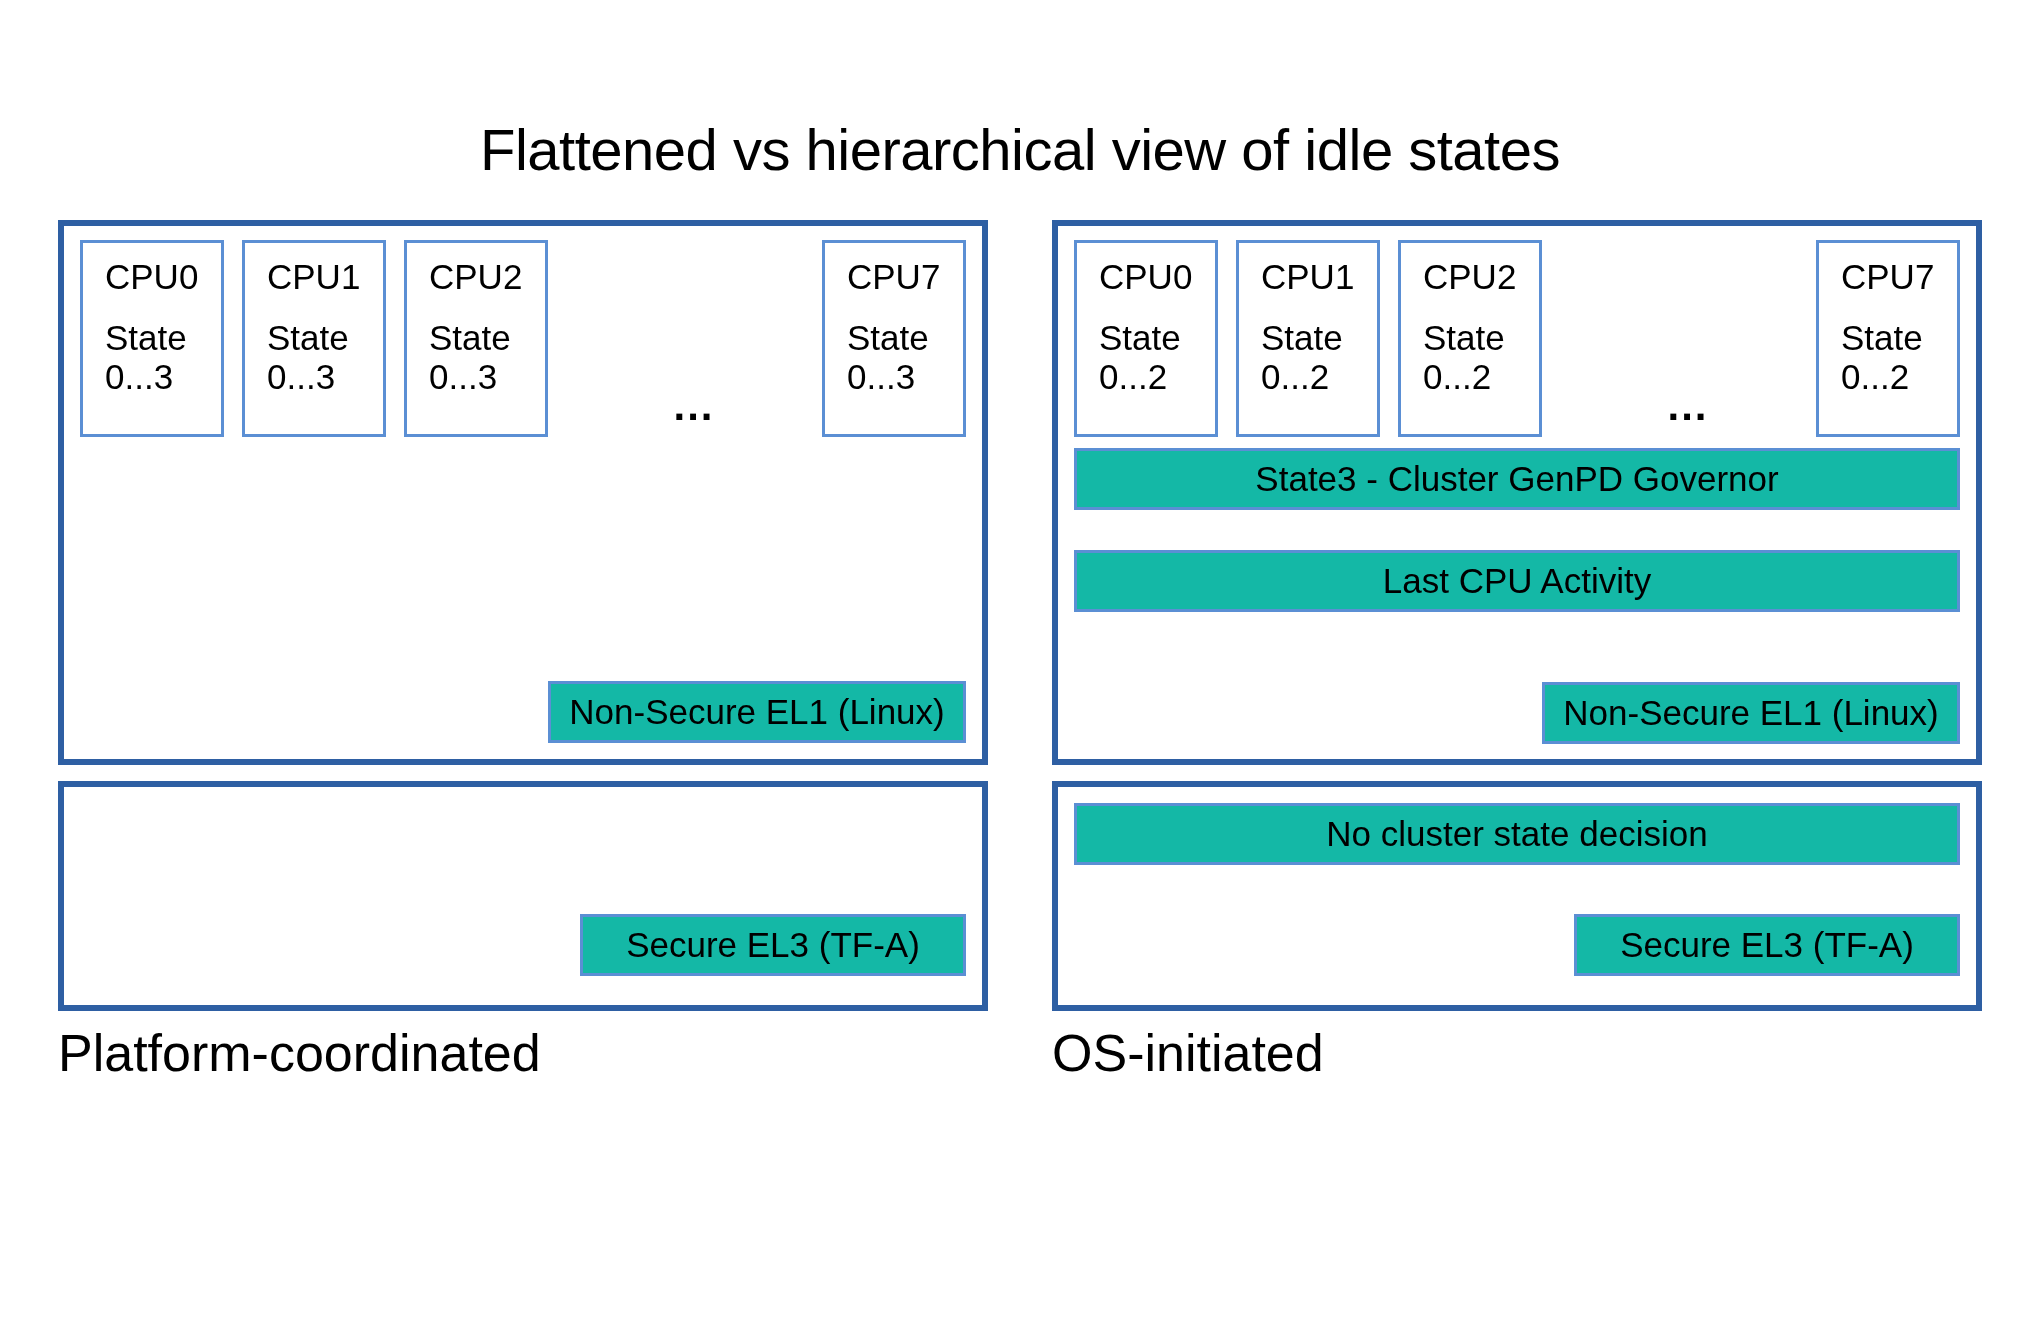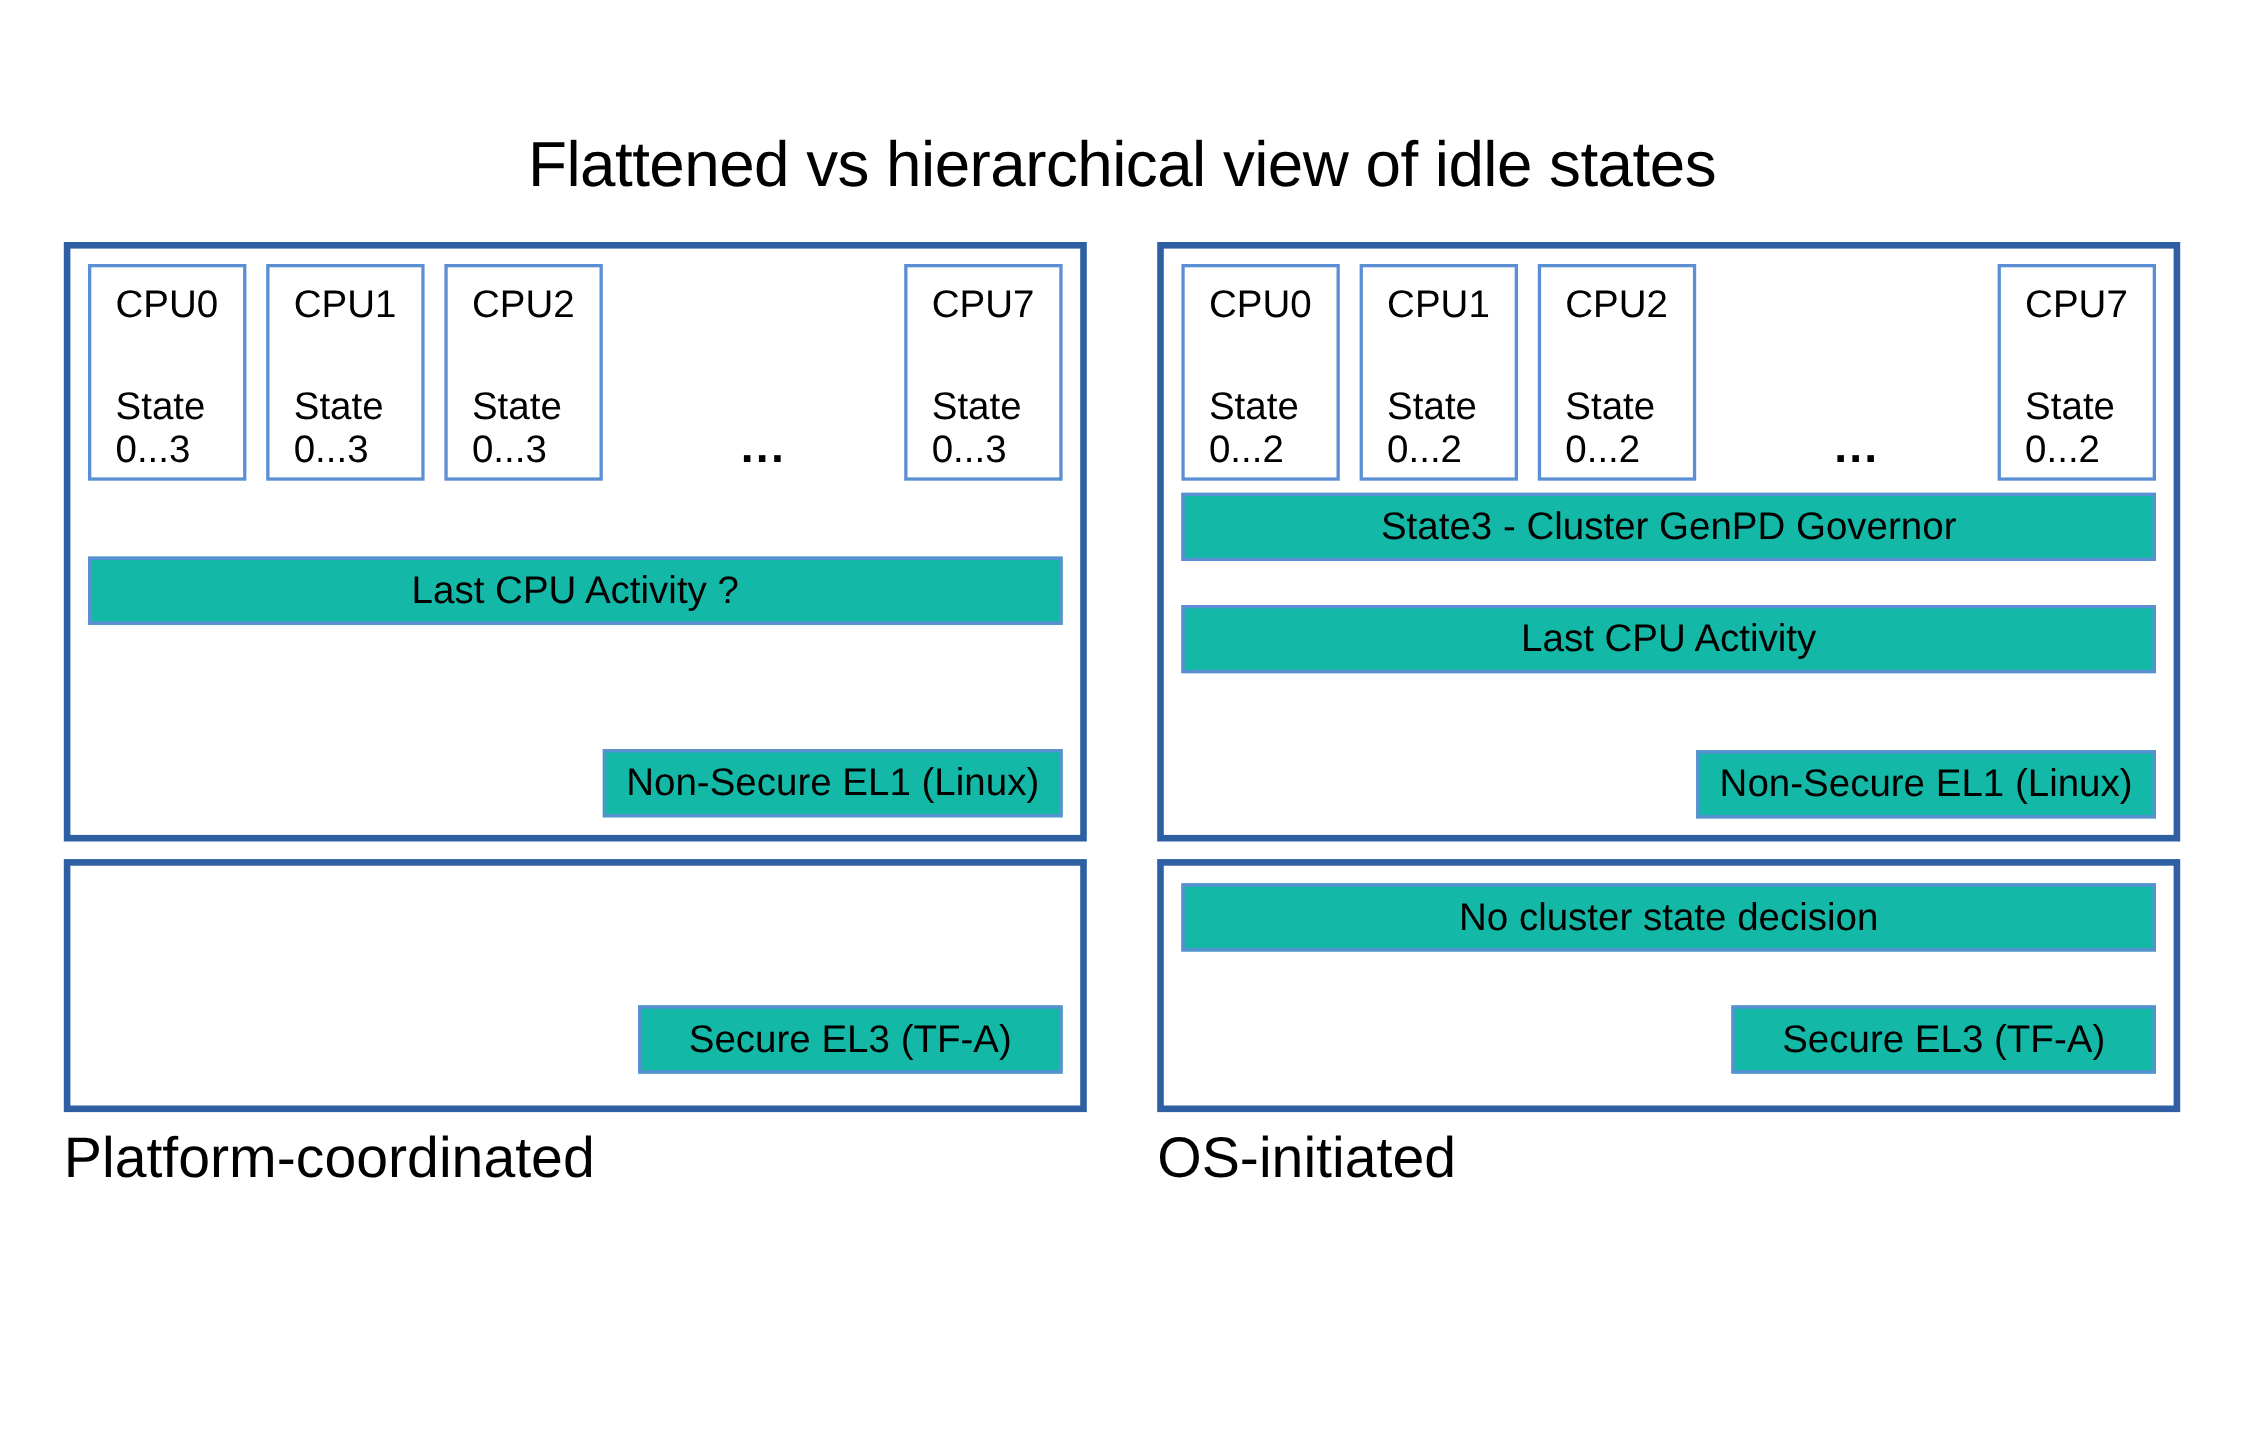--- a/index.html
+++ b/index.html
@@ -69,21 +69,21 @@
     margin-right: 18px;
     flex: 0 0 auto;
   }
   .cpu-box.last { margin-right: 0; }
   .cpu-name {
     font-size: 35px;
     line-height: 1.0;
     white-space: nowrap;
   }
   .cpu-state {
-    margin-top: 56px;
+    margin-top: 24px;
     font-size: 35px;
     line-height: 1.12;
     white-space: pre-line;
   }
   .ellipsis {
     flex: 1 1 auto;
     display: flex;
     align-items: flex-end;
     justify-content: center;
     padding-bottom: 10px;
@@ -193,21 +193,20 @@
 0...3</div>
       </div>
       <div class="ellipsis">...</div>
       <div class="cpu-box last">
         <div class="cpu-name">CPU7</div>
         <div class="cpu-state">State
 0...3</div>
       </div>
     </div>
 
-    <div class="bar bar-lastcpu">Last CPU Activity ?</div>
 
     <div class="bar bar-el1">Non-Secure EL1 (Linux)</div>
   </div>
 
   <div class="panel fw-panel">
     <div class="bar bar-el3">Secure EL3 (TF-A)</div>
   </div>
 
 </div>
 

